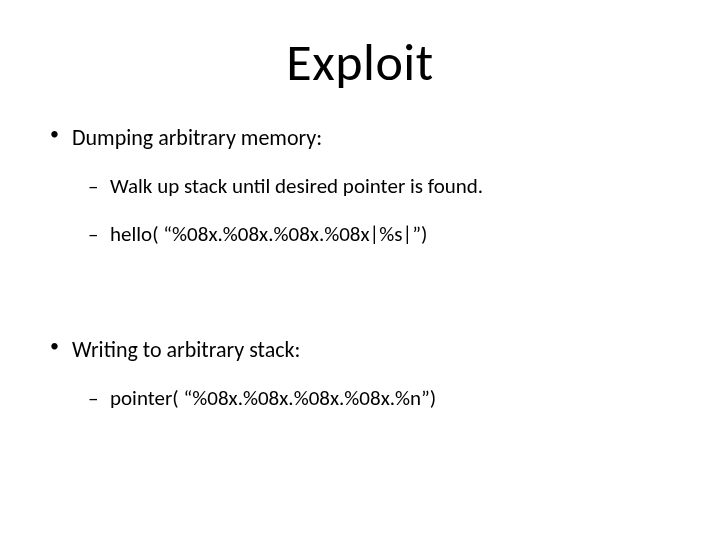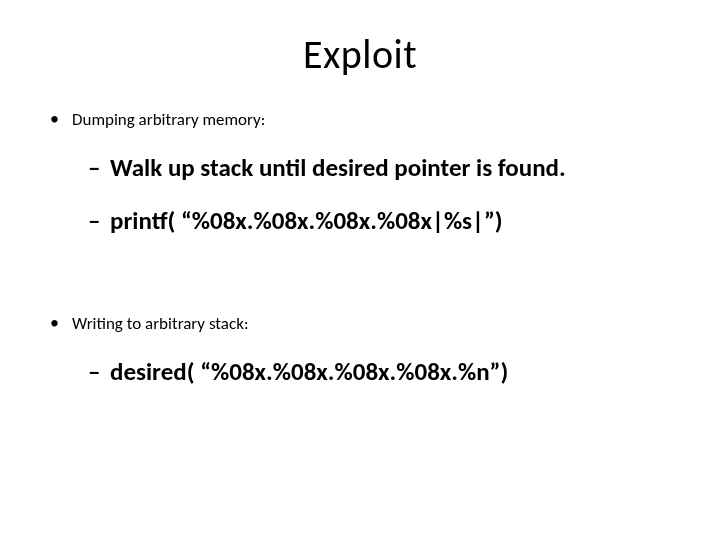--- a/index.html
+++ b/index.html
@@ -7,74 +7,73 @@
       width: 720px;
       height: 540px;
       background: #fff;
       font-family: Calibri, "Segoe UI", Arial, sans-serif;
       color: #000;
       padding: 24px 40px 24px 40px;
       overflow: hidden;
     }
     .title {
       text-align: center;
-      font-size: 40px;
+      font-size: 52px;
       font-weight: 400;
       margin-top: 6px;
       margin-bottom: 30px;
       letter-spacing: 0.5px;
     }
     .section-header {
-      font-size: 17px;
+      font-size: 22px;
       margin-left: 10px;
       margin-bottom: 22px;
-      margin-top: 8px;
+      margin-top: 20px;
     }
     .bullet-dot {
       position: relative;
       padding-left: 22px;
     }
     .bullet-dot::before {
       content: "•";
       position: absolute;
       left: 0;
       top: 0;
       font-size: 18px;
       line-height: 1.2;
     }
     .sub-list {
       margin-left: 48px;
     }
     .sub-item {
-      font-size: 25px;
+      font-size: 21px;
       margin-bottom: 22px;
       position: relative;
       padding-left: 22px;
       line-height: 1.25;
-      font-weight: bold;
     }
     .sub-item::before {
       content: "–";
       position: absolute;
       left: 0;
       top: 0;
     }
     .spacer {
       height: 46px;
     }
   </style>
 </head>
 <body>
 
 <div class="title">Exploit</div>
 
 <div class="section-header bullet-dot">Dumping arbitrary memory:</div>
 <div class="sub-list">
   <div class="sub-item">Walk up stack until desired pointer is found.</div>
-  <div class="sub-item">printf( “%08x.%08x.%08x.%08x|%s|”)</div>
+  <div class="sub-item">hello( “%08x.%08x.%08x.%08x|%s|”)</div>
 </div>
 
 <div class="spacer"></div>
 
 <div class="section-header bullet-dot">Writing to arbitrary stack:</div>
 <div class="sub-list">
-  <div class="sub-item">desired( “%08x.%08x.%08x.%08x.%n”)</div>
+  <div class="sub-item">pointer( “%08x.%08x.%08x.%08x.%n”)</div>
 </div>
 
 </body></html>

